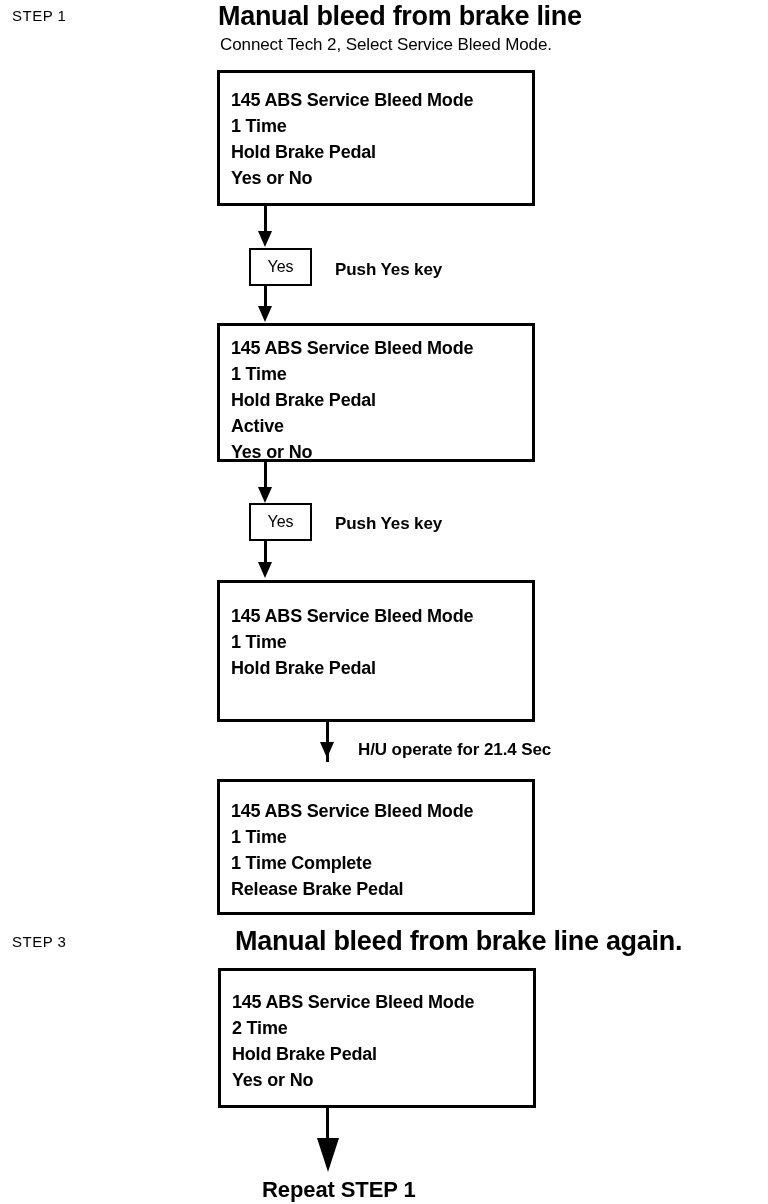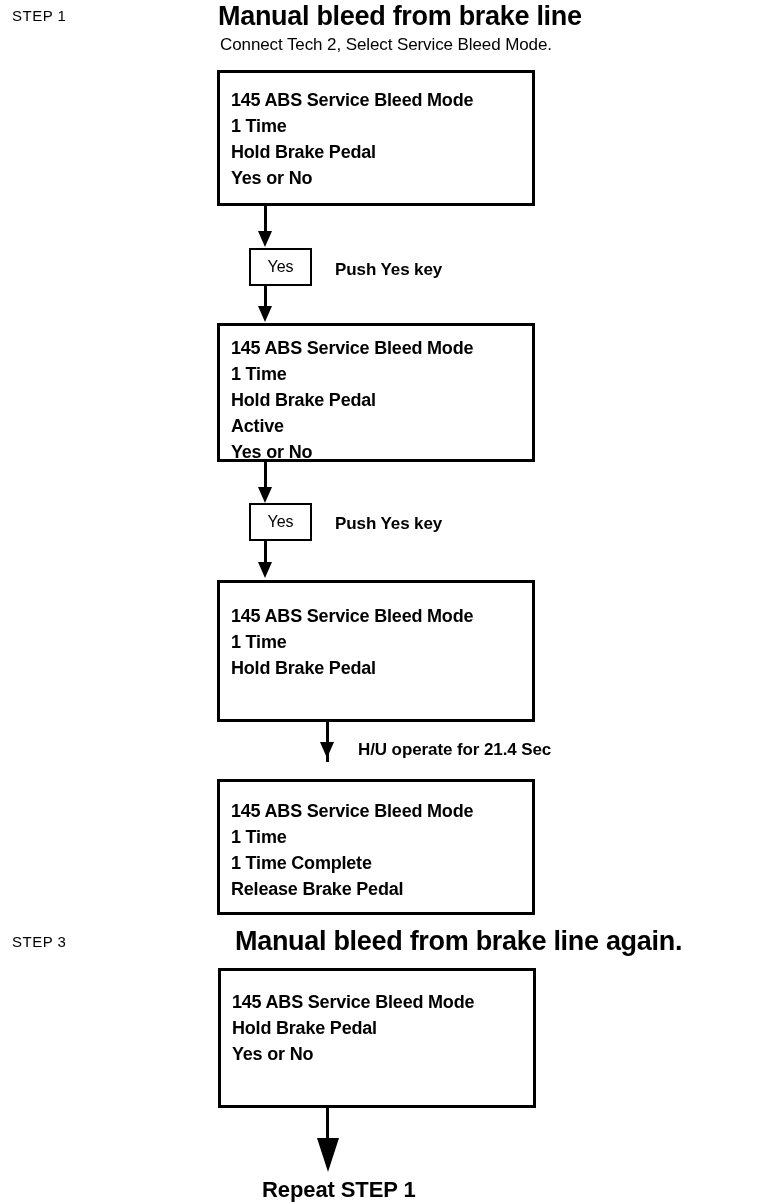--- a/index.html
+++ b/index.html
@@ -187,20 +187,21 @@
     </div>
   </div>
 
   <div class="abs step-label" style="left:12px; top:934px;">STEP 3</div>
 
   <div class="abs heading" style="left:235px; top:928px;">Manual bleed from brake line again.</div>
 
   <div class="abs screen-box" style="left:218px; top:968px; width:318px; height:140px;">
     <div class="screen-lines" style="top:18px;">
       <div class="screen-line">145 ABS Service Bleed Mode</div>
+      <div class="screen-line">2 Time</div>
       <div class="screen-line">Hold Brake Pedal</div>
       <div class="screen-line">Yes or No</div>
     </div>
   </div>
 
   <div class="abs shaft" style="left:326px; top:1108px; height:42px;"></div>
   <div class="abs arrow-head big" style="left:317px; top:1138px;"></div>
   <div class="abs caption" style="left:262px; top:1179px;">Repeat STEP 1</div>
 
 </div>

